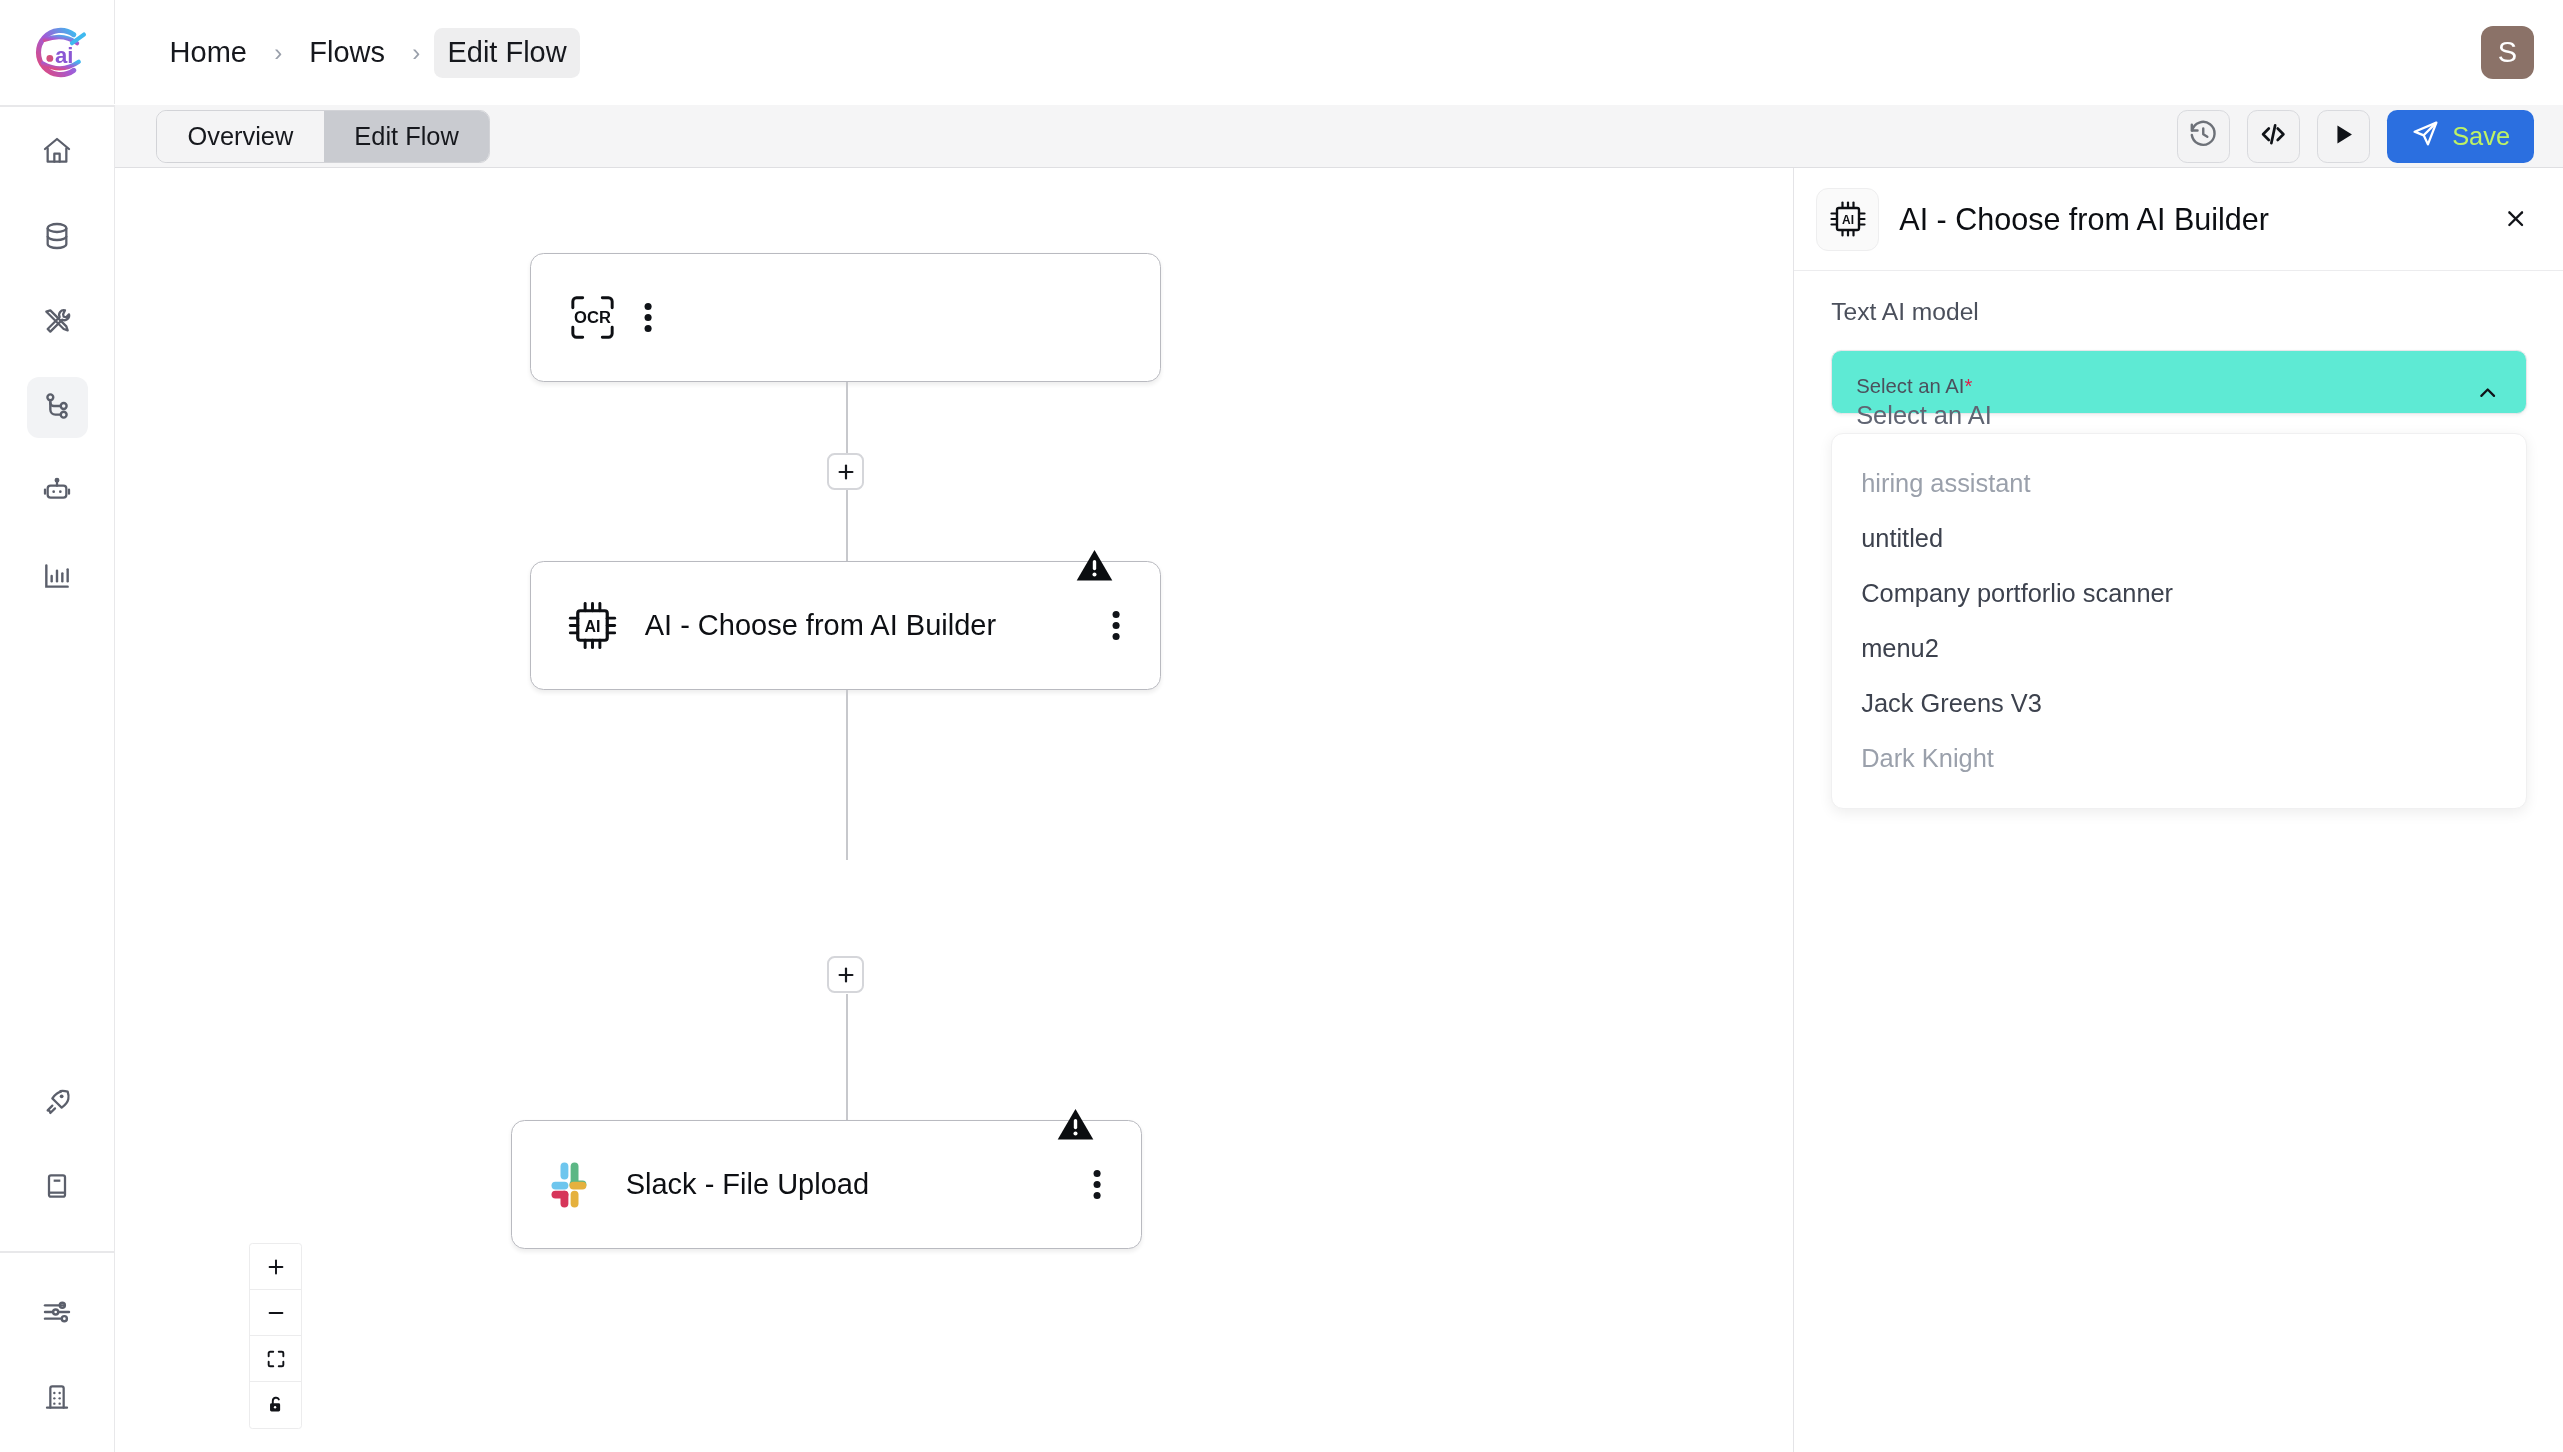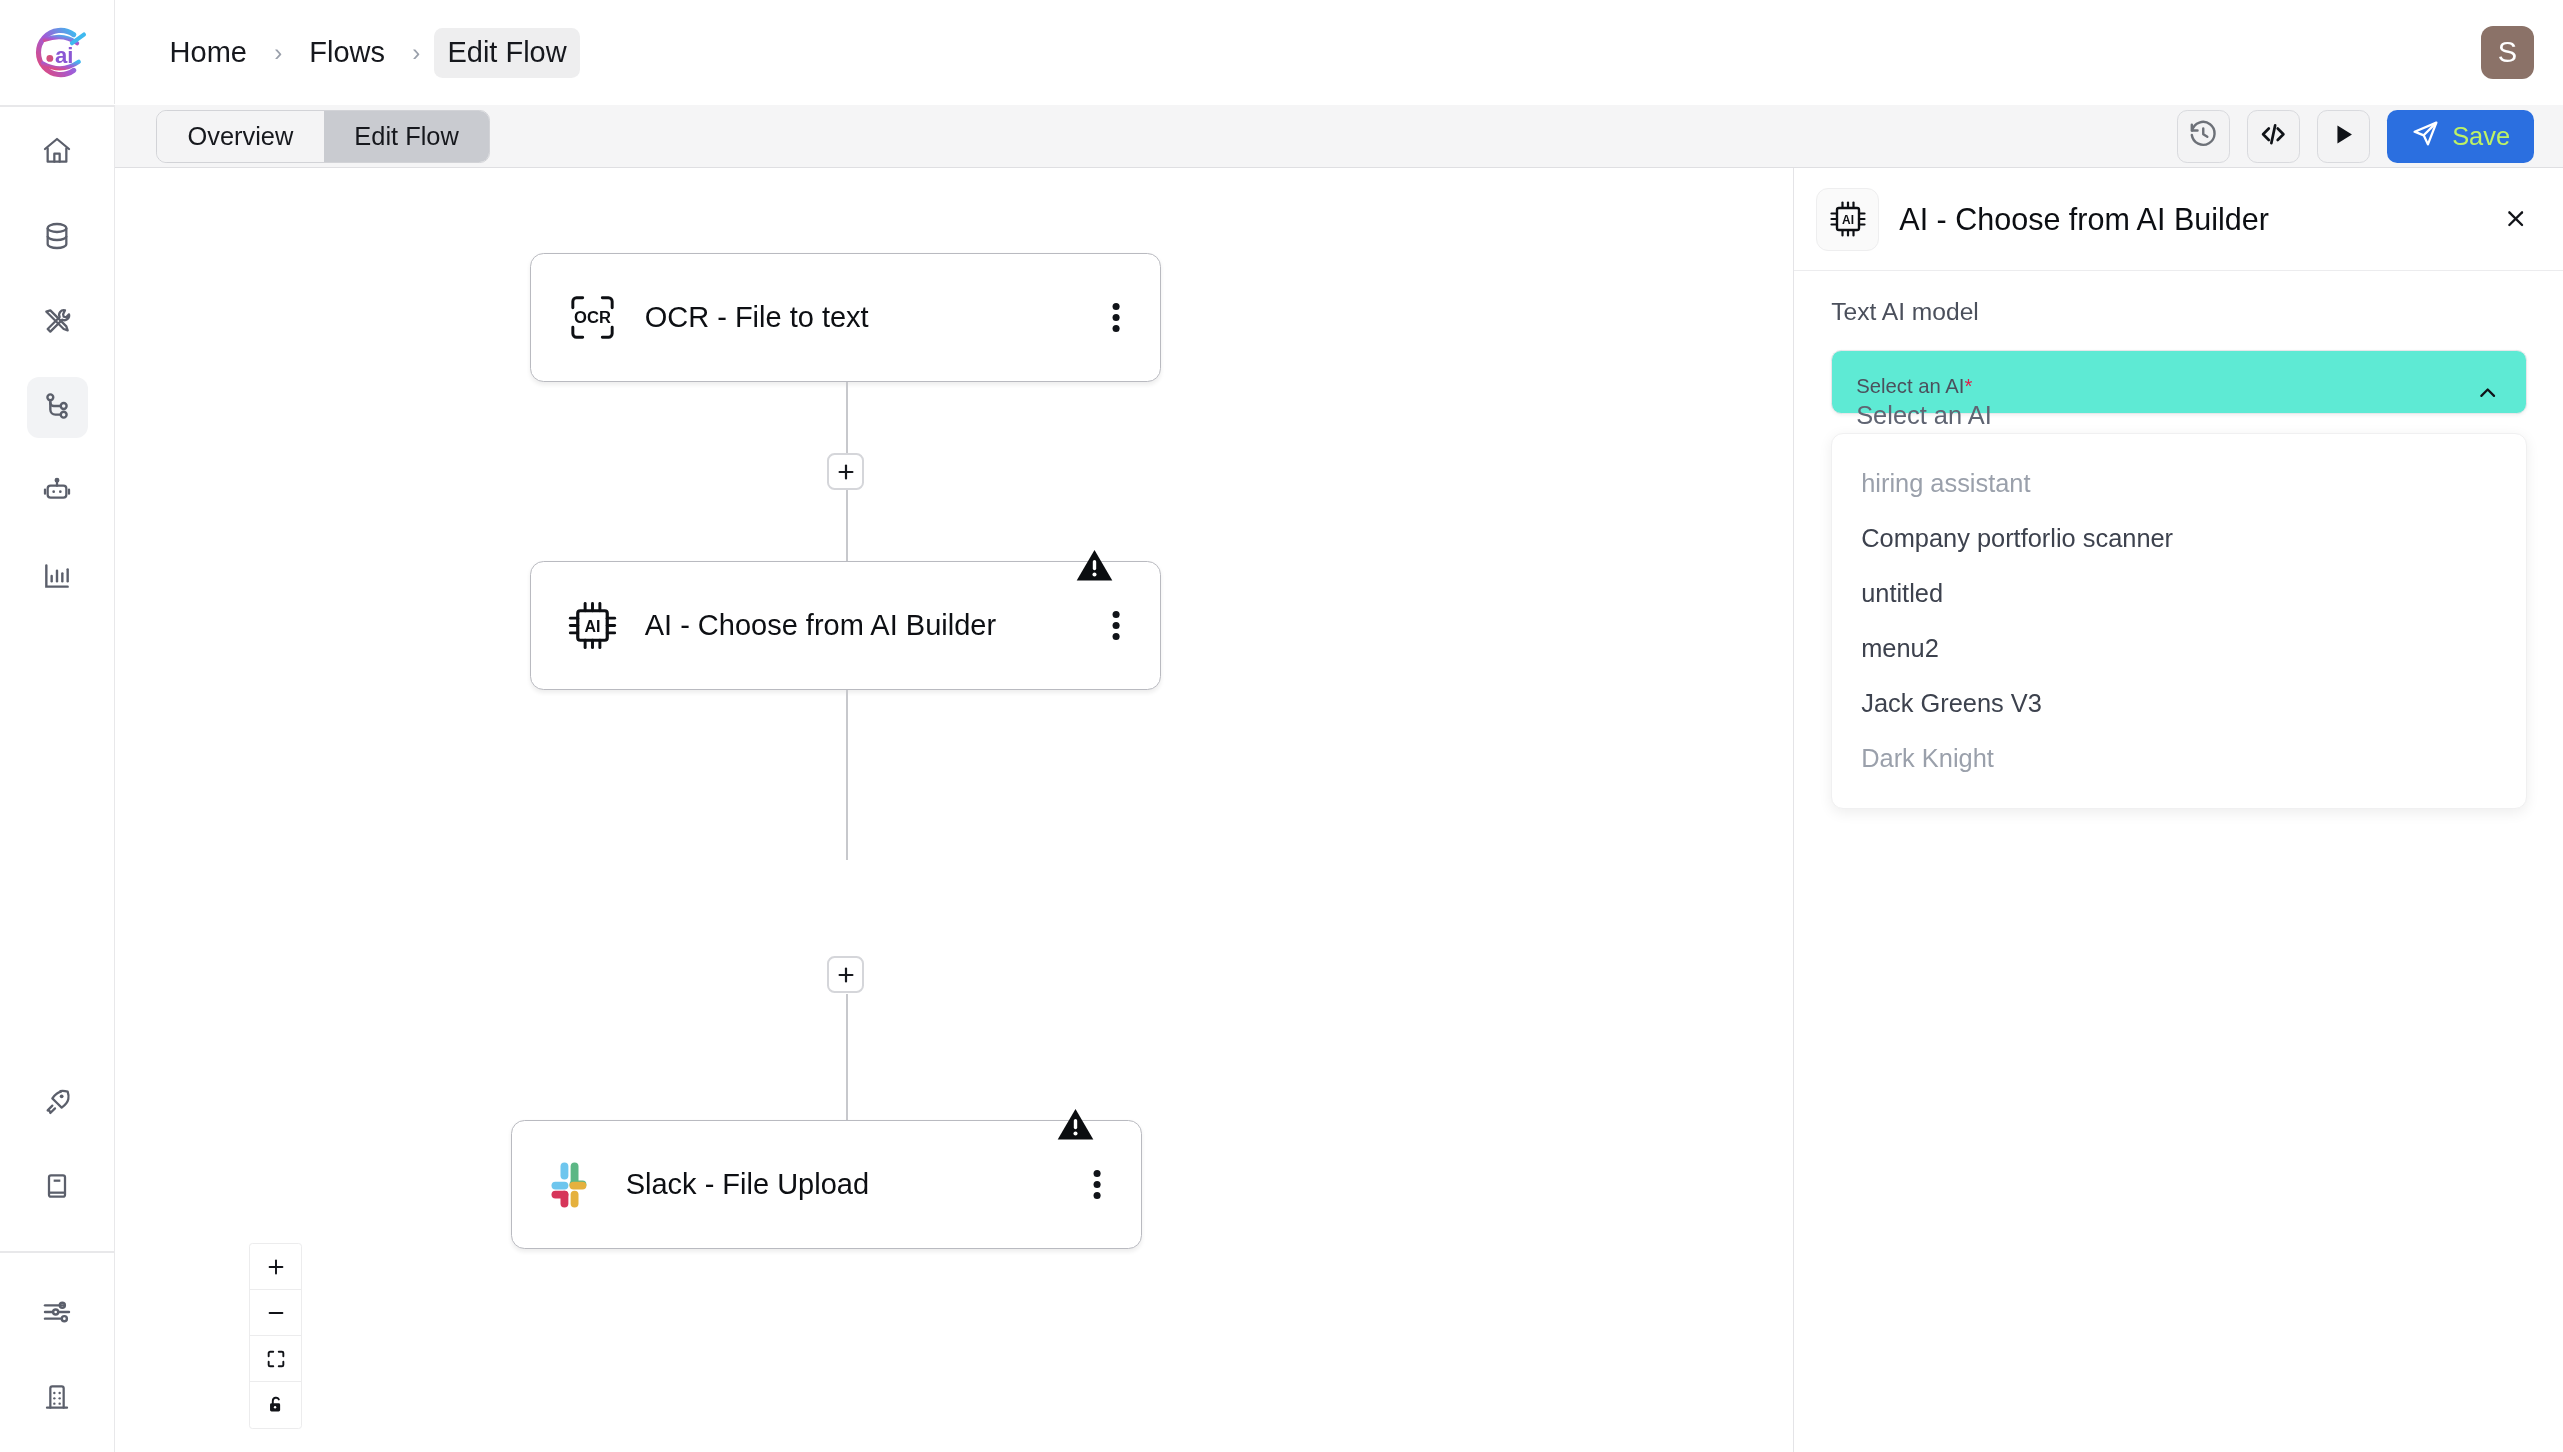--- a/index.html
+++ b/index.html
@@ -411,21 +411,20 @@
           <svg width="59" height="59" viewBox="0 0 48 48">
             <g fill="none" stroke="#0d0f13" stroke-width="2.4" stroke-linecap="round">
               <path d="M16 8 h-5 a3 3 0 0 0-3 3 v5"></path>
               <path d="M32 8 h5 a3 3 0 0 1 3 3 v5"></path>
               <path d="M16 40 h-5 a3 3 0 0 1-3-3 v-5"></path>
               <path d="M32 40 h5 a3 3 0 0 0 3-3 v-5"></path>
             </g>
             <text x="24" y="28.5" text-anchor="middle" font-family="Liberation Sans, sans-serif" font-size="13.5" font-weight="bold" fill="#0d0f13">OCR</text>
           </svg>
         </div>
-        <div class="node-title">OCR - File to text</div>
         <div class="node-menu">
           <svg width="10.2" height="37" viewBox="0 0 12 44">
             <circle cx="6" cy="9" r="4.2" fill="#101318"></circle>
               <circle cx="6" cy="22" r="4.2" fill="#101318"></circle>
               <circle cx="6" cy="35" r="4.2" fill="#101318"></circle>
           </svg>
         </div>
       </div>
 
       <div class="edge" style="left:731px; top:214px; height:180px;"></div>
@@ -586,22 +585,22 @@
           <div class="select-value">Select an AI</div>
           <div class="select-chev">
             <svg width="25.4" height="25.4" viewBox="0 0 24 24" fill="none" stroke="currentColor" stroke-width="2.1" stroke-linecap="round" stroke-linejoin="round">
               <path d="M6 15l6-6 6 6"></path>
             </svg>
           </div>
         </div>
 
         <div class="dropdown">
           <div class="dd-item muted">hiring assistant</div>
+          <div class="dd-item">untitled</div>
           <div class="dd-item">Company portforlio scanner</div>
-          <div class="dd-item">untitled</div>
           <div class="dd-item">menu2</div>
           <div class="dd-item">Jack Greens V3</div>
           <div class="dd-item muted">Dark Knight</div>
         </div>
       </div>
     </aside>
 
   </div>
 </div>
 

